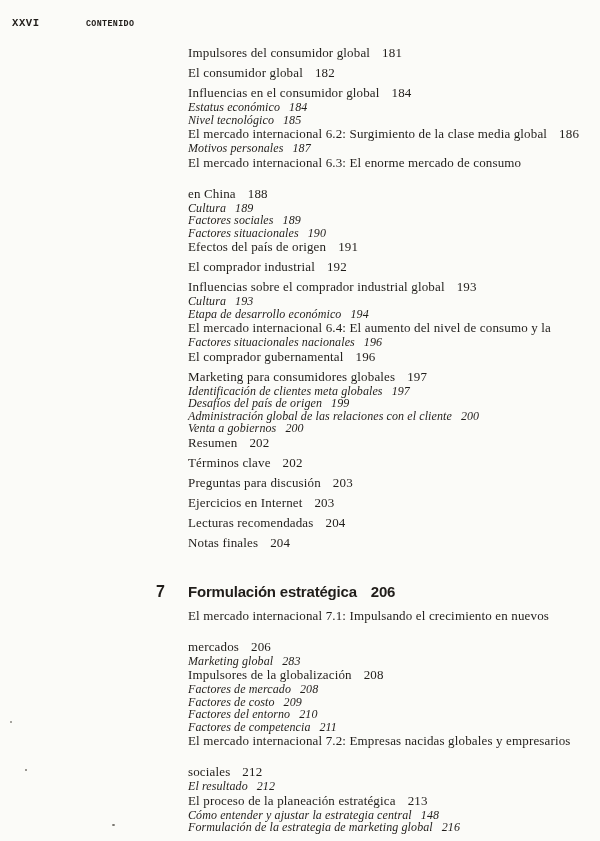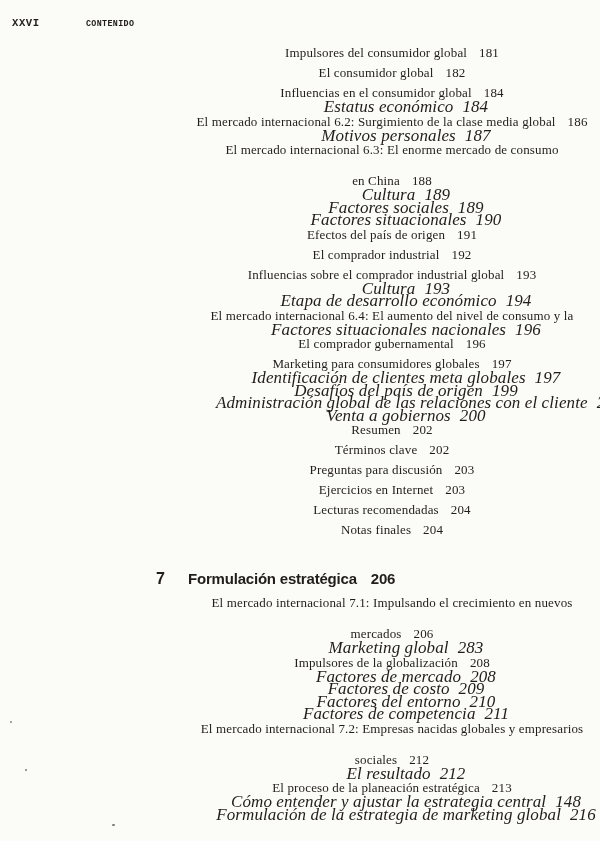--- a/index.html
+++ b/index.html
@@ -43,35 +43,34 @@
   }
   
   .toc {
     position: absolute;
     top: 40px;
     left: 188px;
     right: 4px;
   }
   .line {
     white-space: nowrap;
-    text-align: center;
   }
   .l1 {
     font-size: 13px;
     line-height: 15px;
     margin-top: 5px;
     letter-spacing: 0.15px;
   }
   .l2 + .l1 { margin-top: 0; }
   .l1.cont { margin-top: 16px; }
   .l2 {
-    font-size: 17px;
+    font-size: 12px;
     line-height: 12.5px;
     margin-top: 0;
-    margin-left: 28px;
+    margin-left: 0;
     font-style: italic;
     letter-spacing: 0.1px;
   }
   .l1 + .l2 { margin-top: 1px; }
   .l1 .pg { margin-left: 12px; }
   .l2 .pg { margin-left: 9px; }
   
   .chapter {
     position: relative;
     margin-top: 31px;
@@ -106,20 +105,21 @@
 <header class="page-header">
   <span class="folio">XXVI</span>
   <span class="running-head">CONTENIDO</span>
 </header>
 
 <main class="toc">
     <div class="line l1"><span>Impulsores del consumidor global</span><span class="pg">181</span></div>
     <div class="line l1"><span>El consumidor global</span><span class="pg">182</span></div>
     <div class="line l1"><span>Influencias en el consumidor global</span><span class="pg">184</span></div>
     <div class="line l2"><span>Estatus económico</span><span class="pg">184</span></div>
+    <div class="line l2"><span>Nivel tecnológico</span><span class="pg">185</span></div>
     <div class="line l1"><span>El mercado internacional 6.2: Surgimiento de la clase media global</span><span class="pg">186</span></div>
     <div class="line l2"><span>Motivos personales</span><span class="pg">187</span></div>
     <div class="line l1"><span>El mercado internacional 6.3: El enorme mercado de consumo</span></div>
     <div class="line l1 cont"><span>en China</span><span class="pg">188</span></div>
     <div class="line l2"><span>Cultura</span><span class="pg">189</span></div>
     <div class="line l2"><span>Factores sociales</span><span class="pg">189</span></div>
     <div class="line l2"><span>Factores situacionales</span><span class="pg">190</span></div>
     <div class="line l1"><span>Efectos del país de origen</span><span class="pg">191</span></div>
     <div class="line l1"><span>El comprador industrial</span><span class="pg">192</span></div>
     <div class="line l1"><span>Influencias sobre el comprador industrial global</span><span class="pg">193</span></div>

